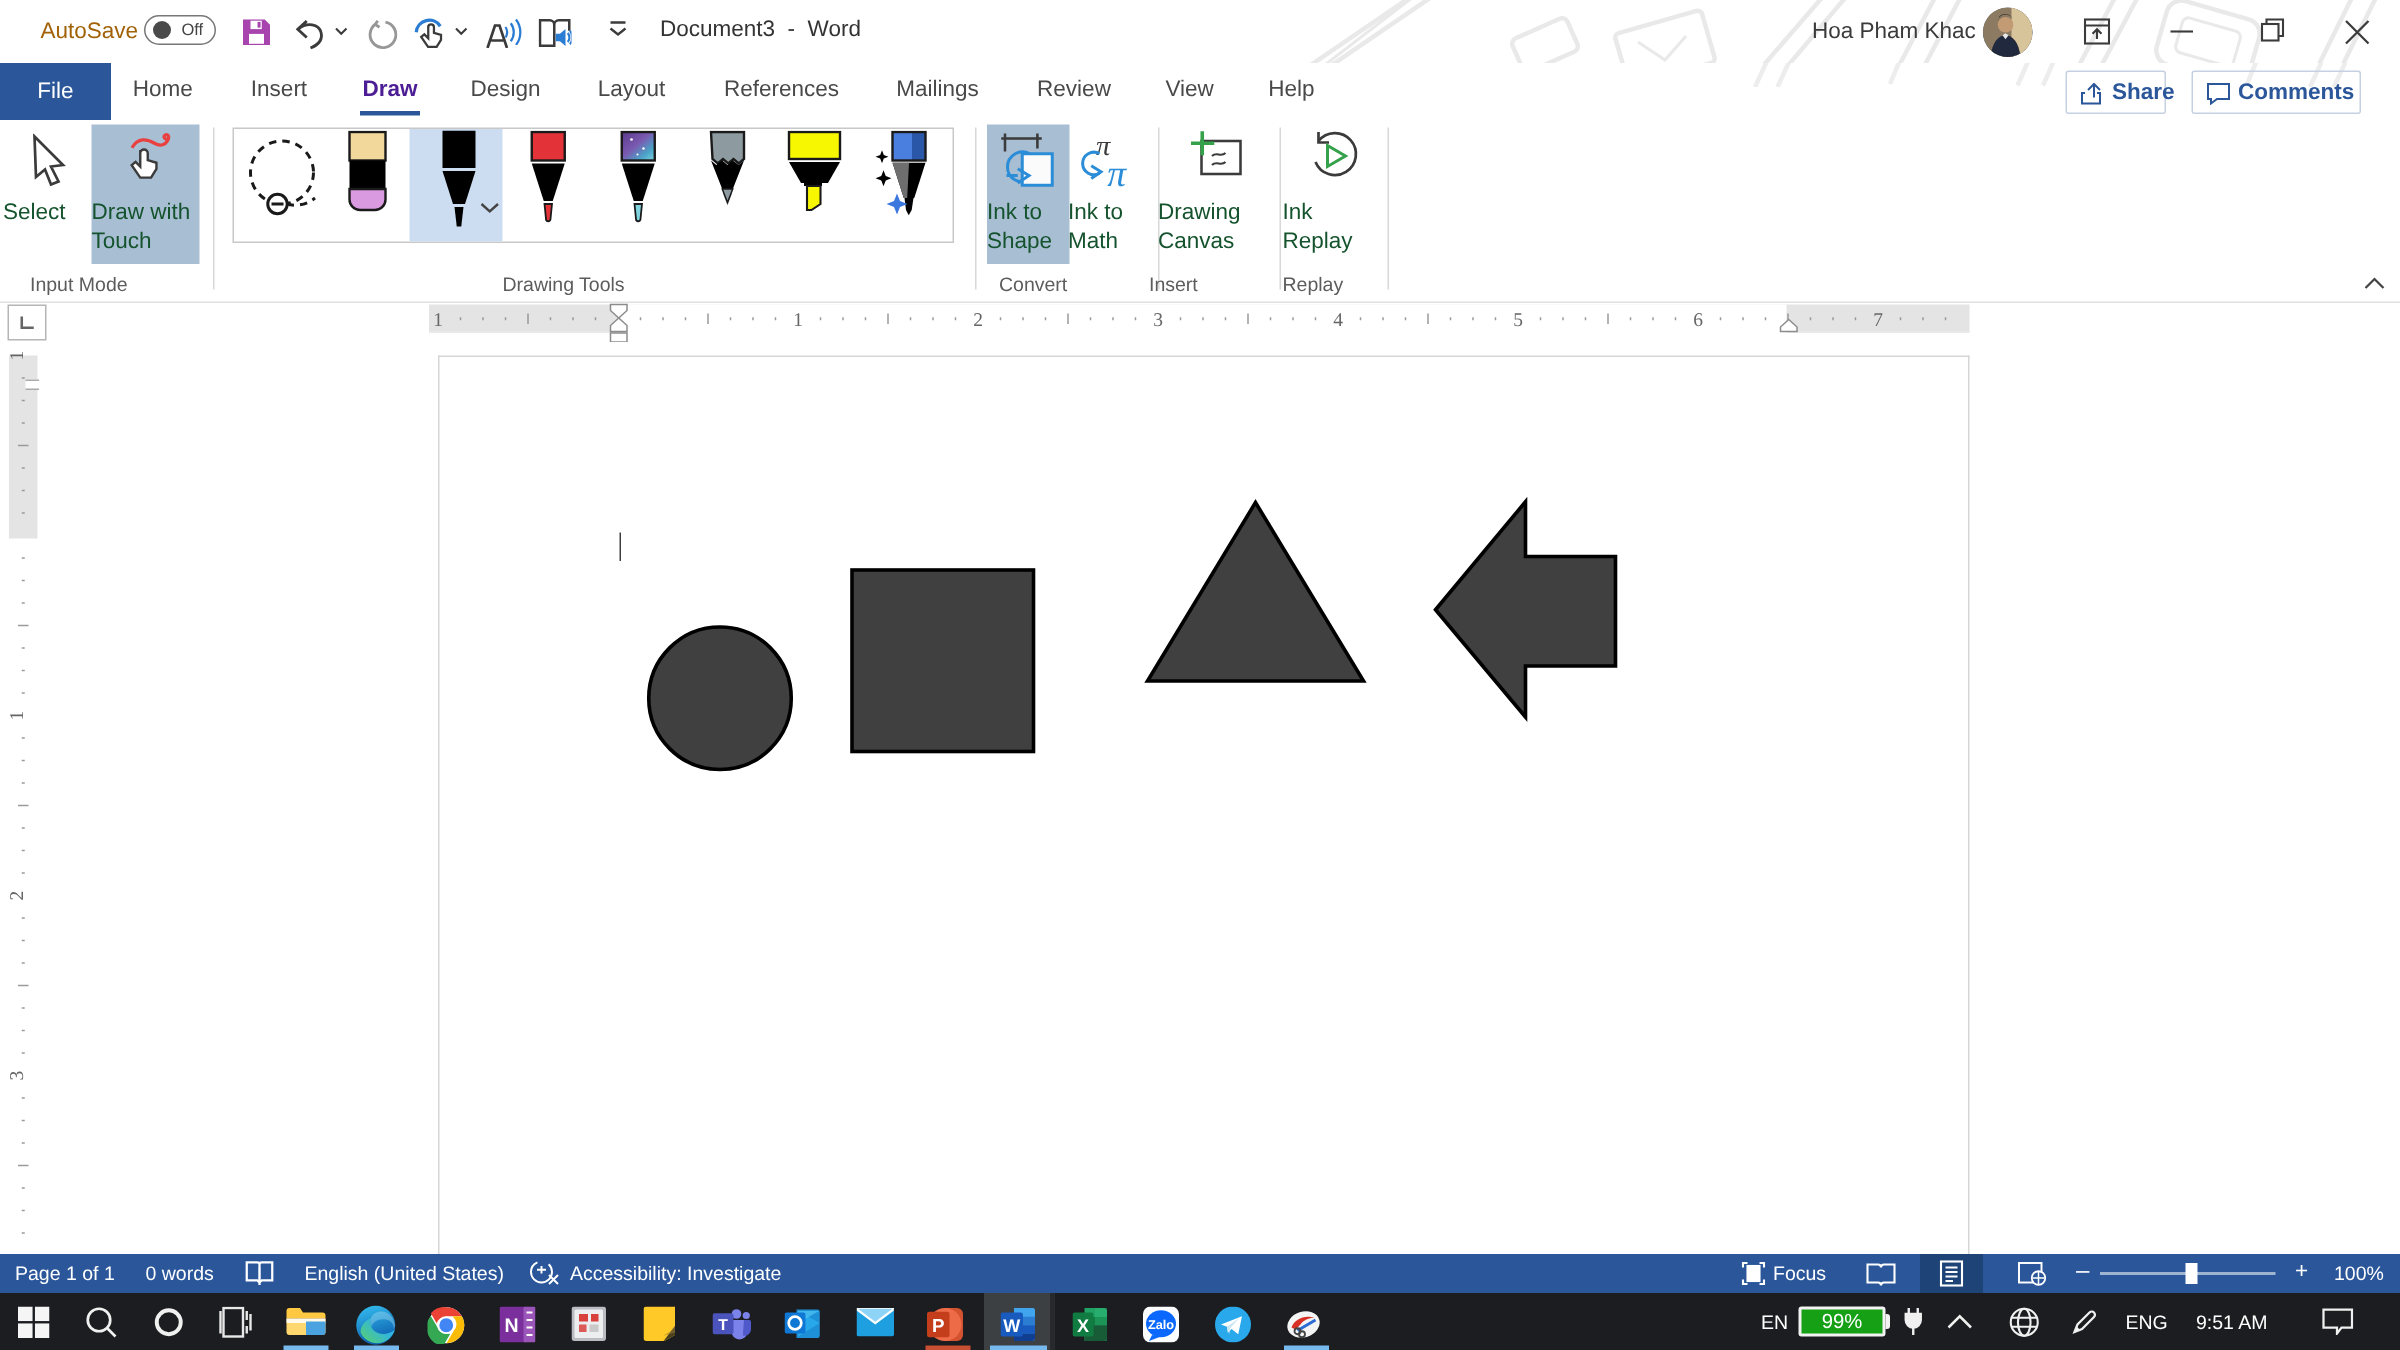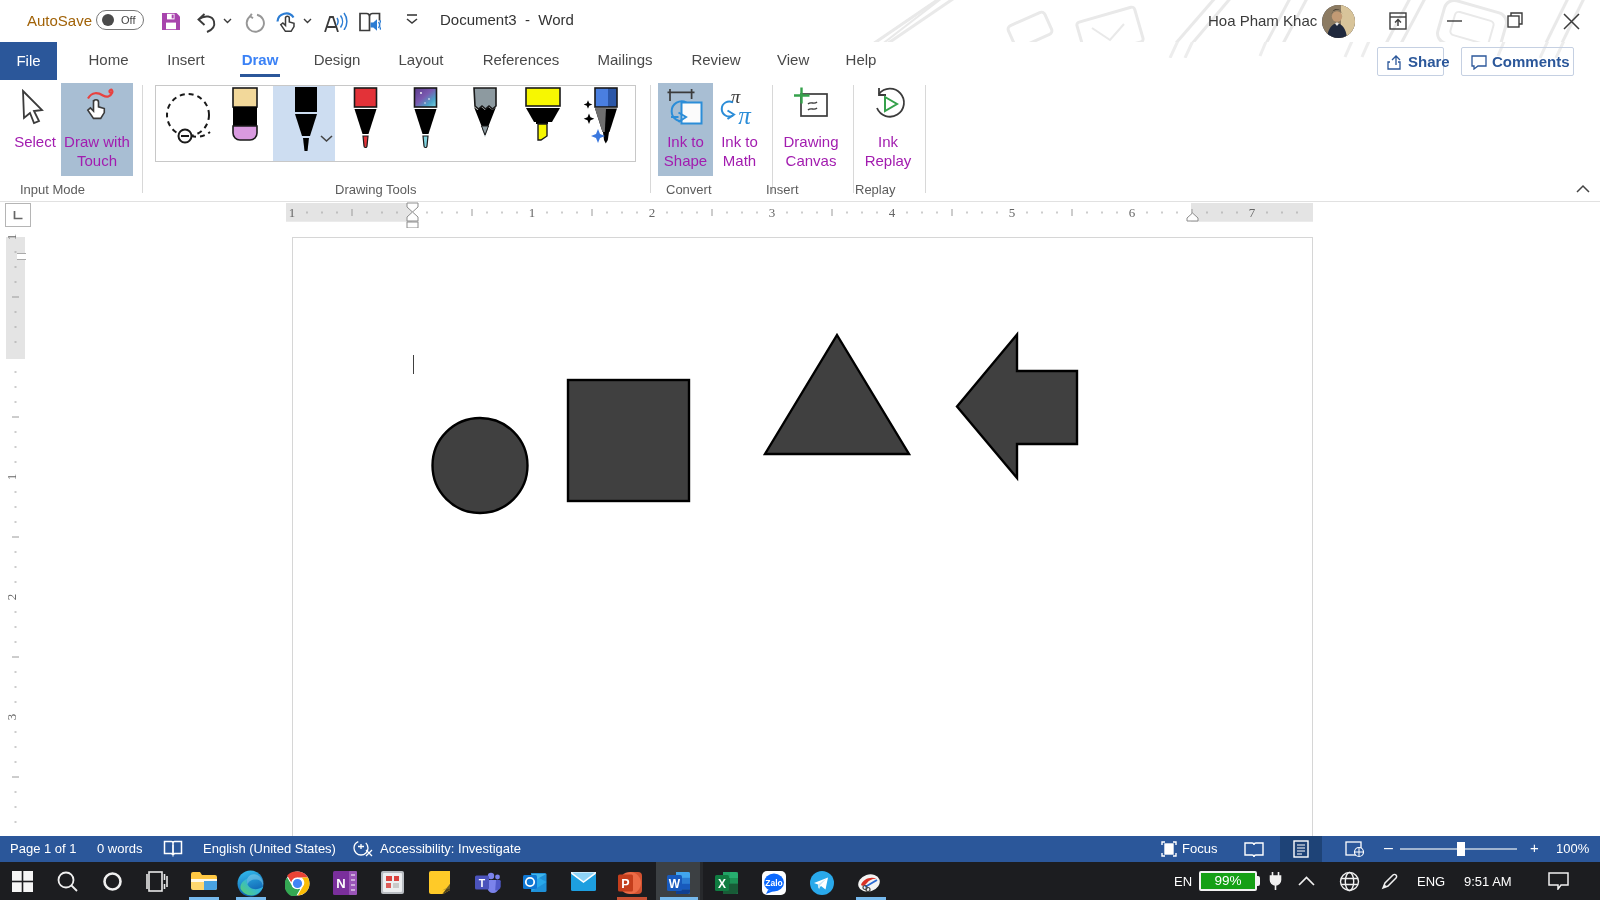--- a/index.html
+++ b/index.html
@@ -16,31 +16,31 @@
 .qat-icon { position:absolute; top:11px; }
 #doc-title { position:absolute; left:440px; top:11px; width:200px; font-size:15px; color:#333; }
 #searchbox { position:absolute; left:600px; top:5px; width:432px; height:31px; border:1px solid #8a8a8a; background:#fff; border-radius:2px; }
 #search-text { position:absolute; left:62px; top:7px; font-size:14px; color:#555; }
 #username { position:absolute; left:1208px; top:12px; font-size:15px; color:#3b3b3b; }
 #avatar { position:absolute; left:1322px; top:5px; width:33px; height:33px; border-radius:50%; background:radial-gradient(circle at 55% 35%, #8a7a5a 0 28%, #2c3a55 60%, #1d2a40 100%); overflow:hidden;}
 .winctl { position:absolute; top:0px; width:44px; height:42px; }
 
 
 #tabrow { position:absolute; left:0; top:42px; width:1600px; height:38px; background:#fff; }
-#filetab { position:absolute; left:0; top:0; width:57px; height:38px; background:#2b579a; color:#fff; font-size:15px; text-align:center; line-height:38px; }
+#filetab { position:absolute; left:0; top:0; width:74px; height:38px; background:#2b579a; color:#fff; font-size:15px; text-align:center; line-height:38px; }
 .tab { position:absolute; top:0; height:38px; font-size:15px; color:#494949; line-height:36px; text-align:center; }
-#tab-draw { color:#3b82f6; font-weight:bold; }
+#tab-draw { color:#4c1d95; font-weight:bold; }
 #draw-underline { position:absolute; left:240px; top:32px; width:40px; height:3px; background:#2b579a; }
 .topbtn { position:absolute; top:5px; height:29px; border:1px solid #c5d0e2; border-radius:2px; color:#2b579a; font-size:15px; font-weight:bold; line-height:27px; }
 
 
 #ribbon { position:absolute; left:0; top:80px; width:1600px; height:122px; background:#fff; border-bottom:1px solid #e1e1e1; }
 .gsep { position:absolute; top:5px; width:1px; height:108px; background:#d8d8d8; }
 .glabel { position:absolute; top:102px; font-size:13px; color:#5c5c5c; text-align:left; }
-.biglabel { position:absolute; font-size:15px; color:#a21caf; text-align:center; line-height:19px; }
+.biglabel { position:absolute; font-size:15px; color:#14532d; text-align:left; line-height:19px; }
 .hl { background:#a8bed3; }
 #toolbox { position:absolute; left:155px; top:5px; width:481px; height:77px; border:1px solid #c8c8c8; background:#fff; }
 
 
 #rulerrow { position:absolute; left:0; top:202px; width:1600px; height:26px; background:#fff; }
 #tabsel { position:absolute; left:5px; top:1px; width:26px; height:24px; background:#fff; border:1px solid #b5b5b5; }
 #hruler { position:absolute; left:286px; top:1px; width:1027px; height:19px; background:#e4e4e4; border-bottom:1px solid #ebebeb; }
 #hruler-white { position:absolute; left:126px; top:0; width:779px; height:19px; background:#fff; }
 
 

